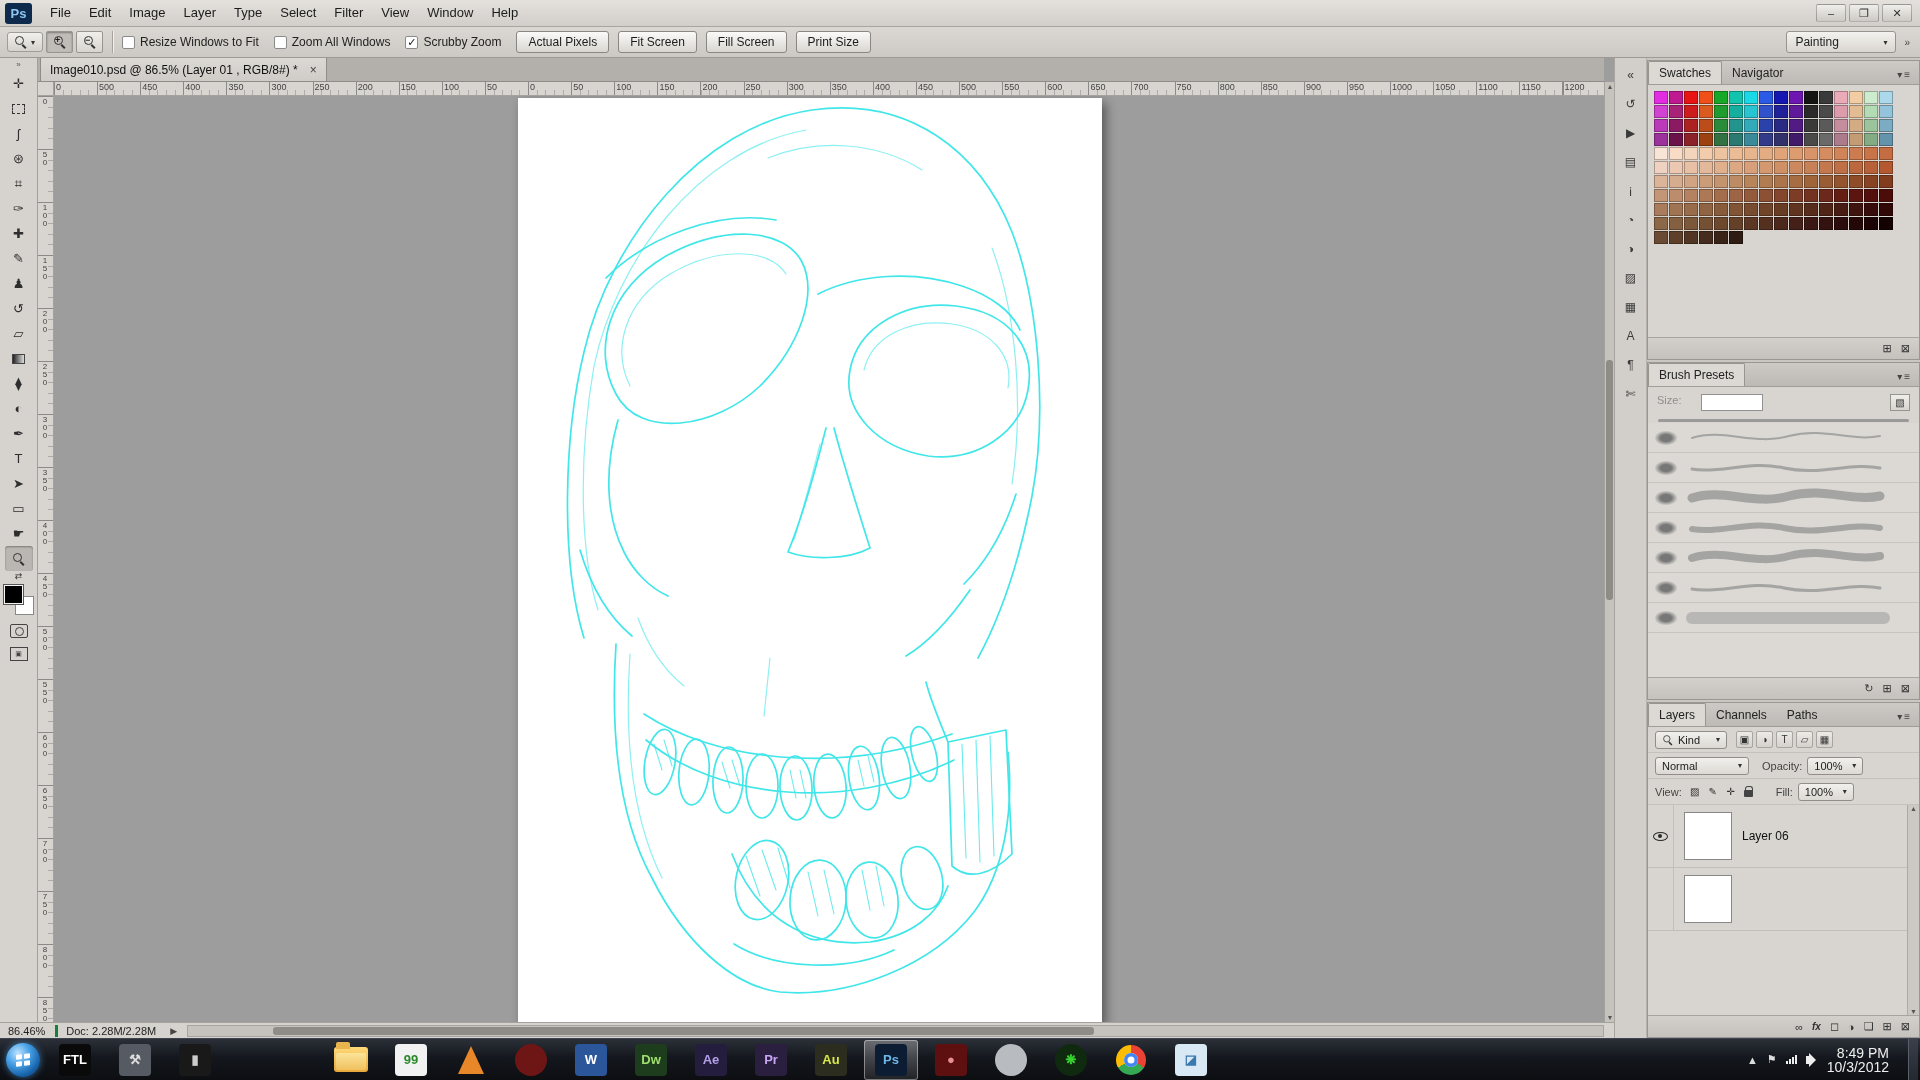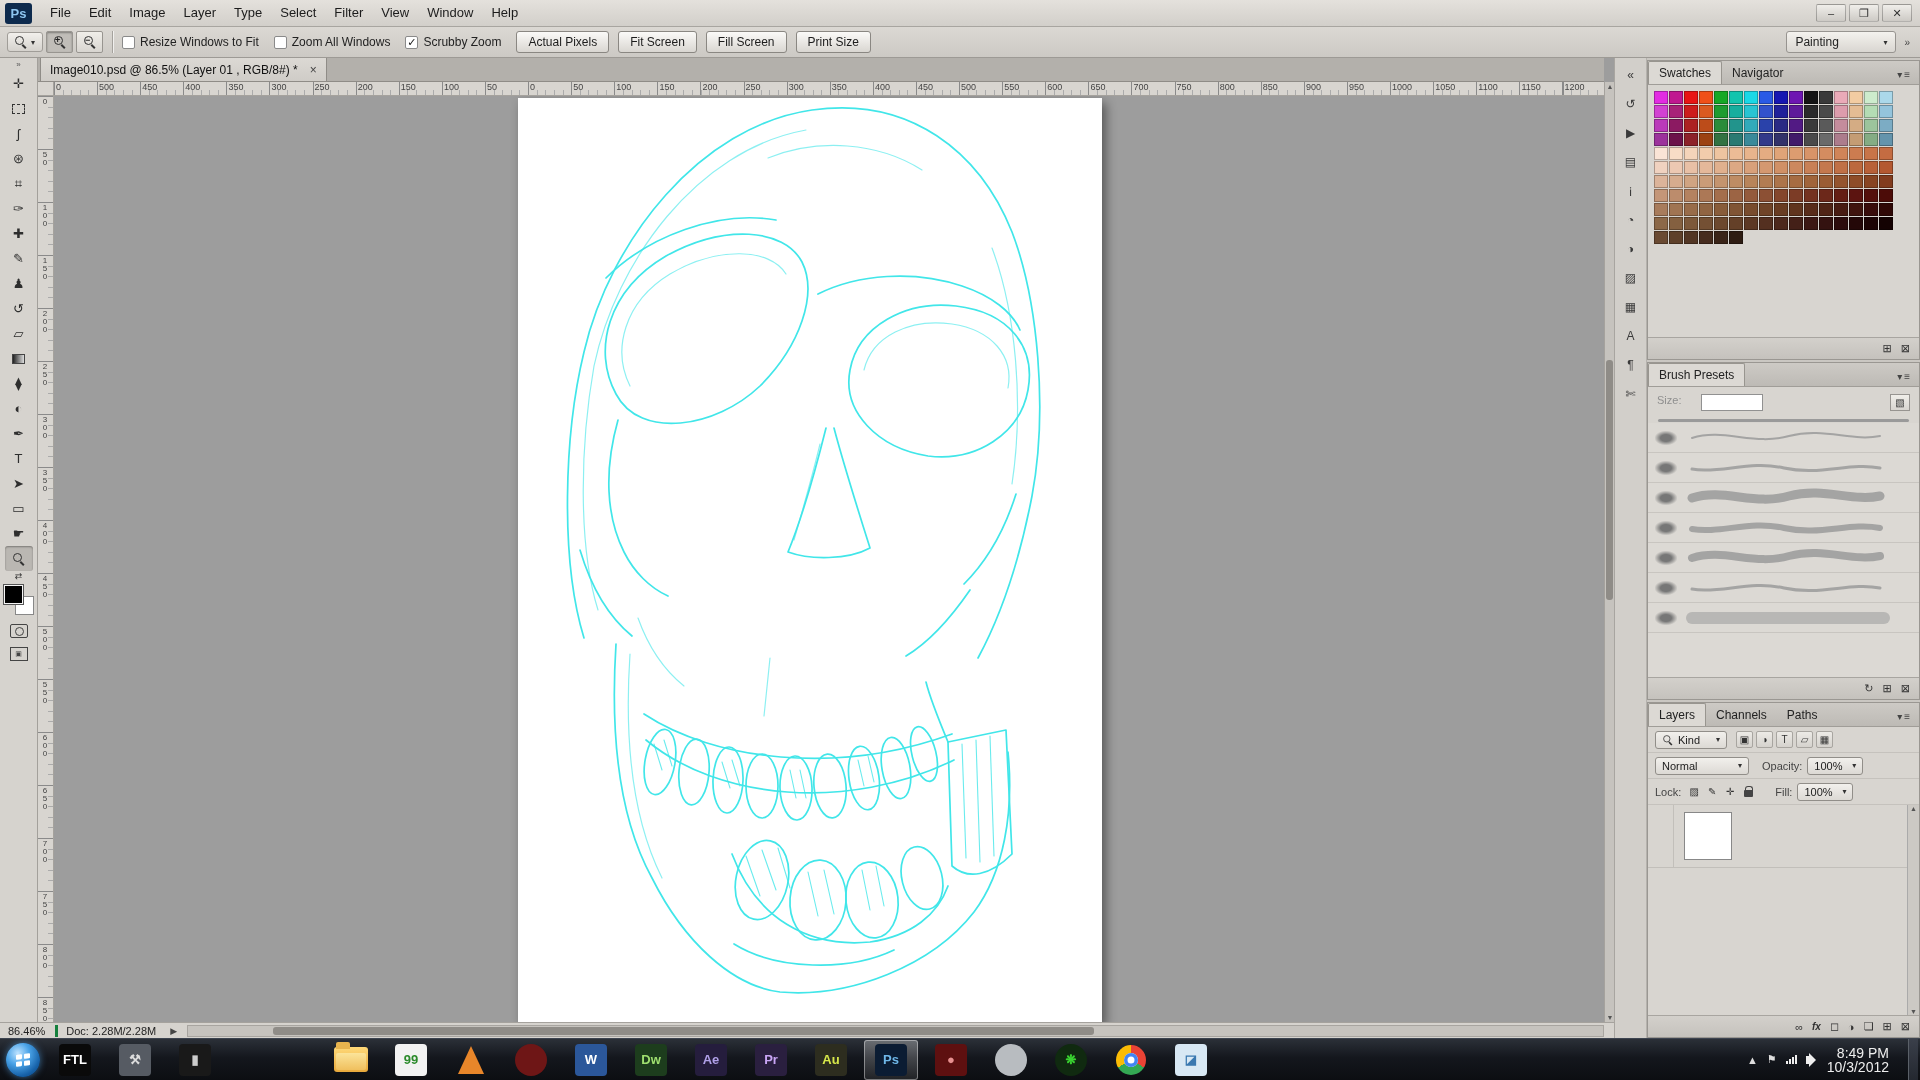--- a/index.html
+++ b/index.html
@@ -763,36 +763,43 @@
           <span>Normal</span>
           <span class="caret">▾</span>
         </span>
         <span class="dim-label" style="margin-left:8px">Opacity:</span>
         <span class="combo" style="width:56px">
           <span>100%</span>
           <span class="caret">▾</span>
         </span>
       </div>
       <div class="filter-row">
-        <span class="dim-label">Lock:</span>
+        <span class="dim-label">View:</span>
         <span id="lock-icons" style="display:flex;gap:2px">
             <span class="lock-ic">▨</span>
             <span class="lock-ic">✎</span>
             <span class="lock-ic">✛</span>
             <span class="lock-ic">
               <span class="mini-lock"></span>
             </span>
           </span>
         <span class="dim-label" style="margin-left:14px">Fill:</span>
         <span class="combo" style="width:56px">
           <span>100%</span>
           <span class="caret">▾</span>
         </span>
       </div>
       <div id="layer-list">
+          <div class="layer-row">
+     <span class="eye-cell">
+              <span class="eye"></span>
+            </span>
+     <span class="thumb white"></span>
+     <span class="lname">Layer 06</span>
+   </div>
           <div class="layer-row">
      <span class="eye-cell"></span>
      <span class="thumb white"></span>
      <span class="lname"></span>
    </div>
         </div>
       <div class="lscroll">
         <span>▲</span>
         <span class="dn">▼</span>
       </div>

